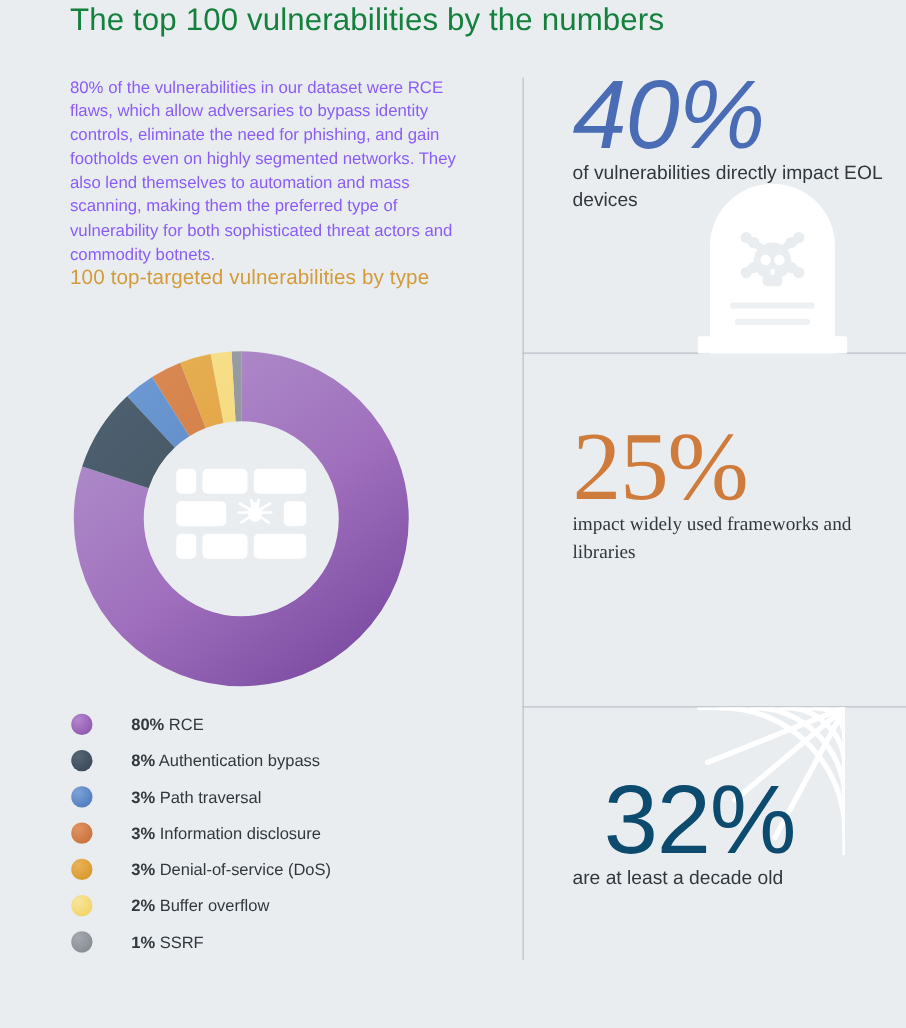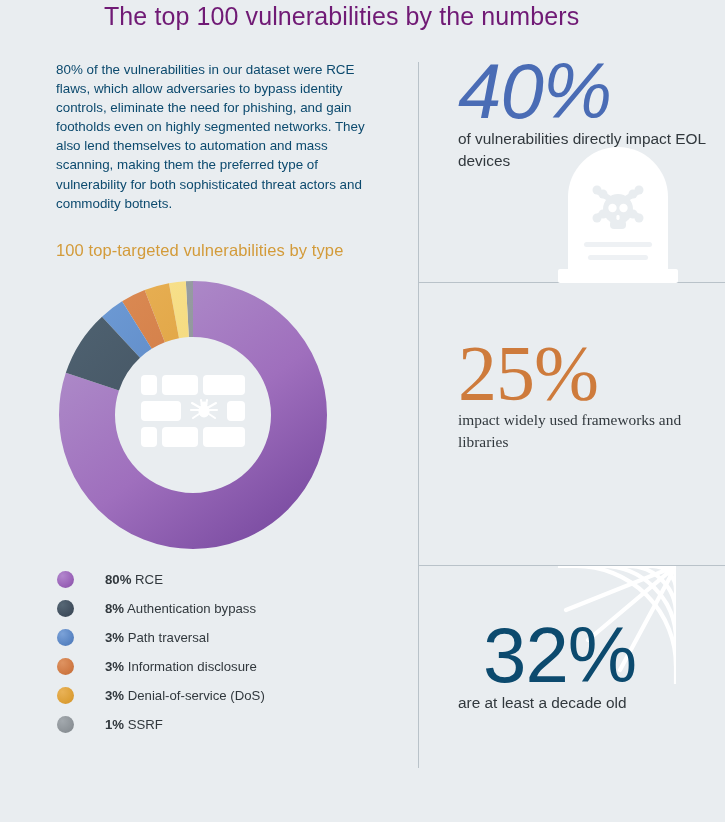--- a/index.html
+++ b/index.html
@@ -11,40 +11,38 @@
     overflow:hidden;
     position:relative;
   }
 
   
   #page-title {
     position:absolute;
     left:56px; top:2px;
     font-size:25px;
     font-weight:400;
-    color:#701a75;
+    color:#15803d;
     letter-spacing:.1px;
     white-space:nowrap;
-    margin-left:48px;
   }
 
   
   #left-column {
     position:absolute;
     left:56px; top:60px;
     width:350px;
   }
   #intro-paragraph {
     font-size:13.4px;
     line-height:19.1px;
-    color:#0c4a6e;
+    color:#8b5cf6;
     width:330px;
   }
   #chart-subtitle {
-    margin-top:28px;
     font-size:16.5px;
     color:#d39b3a;
     letter-spacing:.1px;
     white-space:nowrap;
   }
 
   
   #donut-chart {
     position:absolute;
     left:58px; top:280px;
@@ -239,20 +237,24 @@
     <span class="legend-swatch" style="background:radial-gradient(circle at 32% 28%, #7ba2d8, #5b86c4 60%, #4a74b4)"></span>
     <span class="legend-text"><b>3%</b> <span>Path traversal</span></span>
   </div>
   <div class="legend-row">
     <span class="legend-swatch" style="background:radial-gradient(circle at 32% 28%, #de9361, #d07a45 60%, #c16b36)"></span>
     <span class="legend-text"><b>3%</b> <span>Information disclosure</span></span>
   </div>
   <div class="legend-row">
     <span class="legend-swatch" style="background:radial-gradient(circle at 32% 28%, #e9b257, #dda038 60%, #d0912a)"></span>
     <span class="legend-text"><b>3%</b> <span>Denial-of-service (DoS)</span></span>
+  </div>
+  <div class="legend-row">
+    <span class="legend-swatch" style="background:radial-gradient(circle at 32% 28%, #f8e59b, #f3d873 60%, #ecce60)"></span>
+    <span class="legend-text"><b>2%</b> <span>Buffer overflow</span></span>
   </div>
   <div class="legend-row">
     <span class="legend-swatch" style="background:radial-gradient(circle at 32% 28%, #a3a9ae, #8e9499 60%, #7d8388)"></span>
     <span class="legend-text"><b>1%</b> <span>SSRF</span></span>
   </div>
 </div>
 
 <div id="divider-vertical"></div>
 <div class="divider-horizontal" id="divider-stat-1"></div>
 <div class="divider-horizontal" id="divider-stat-2"></div>

